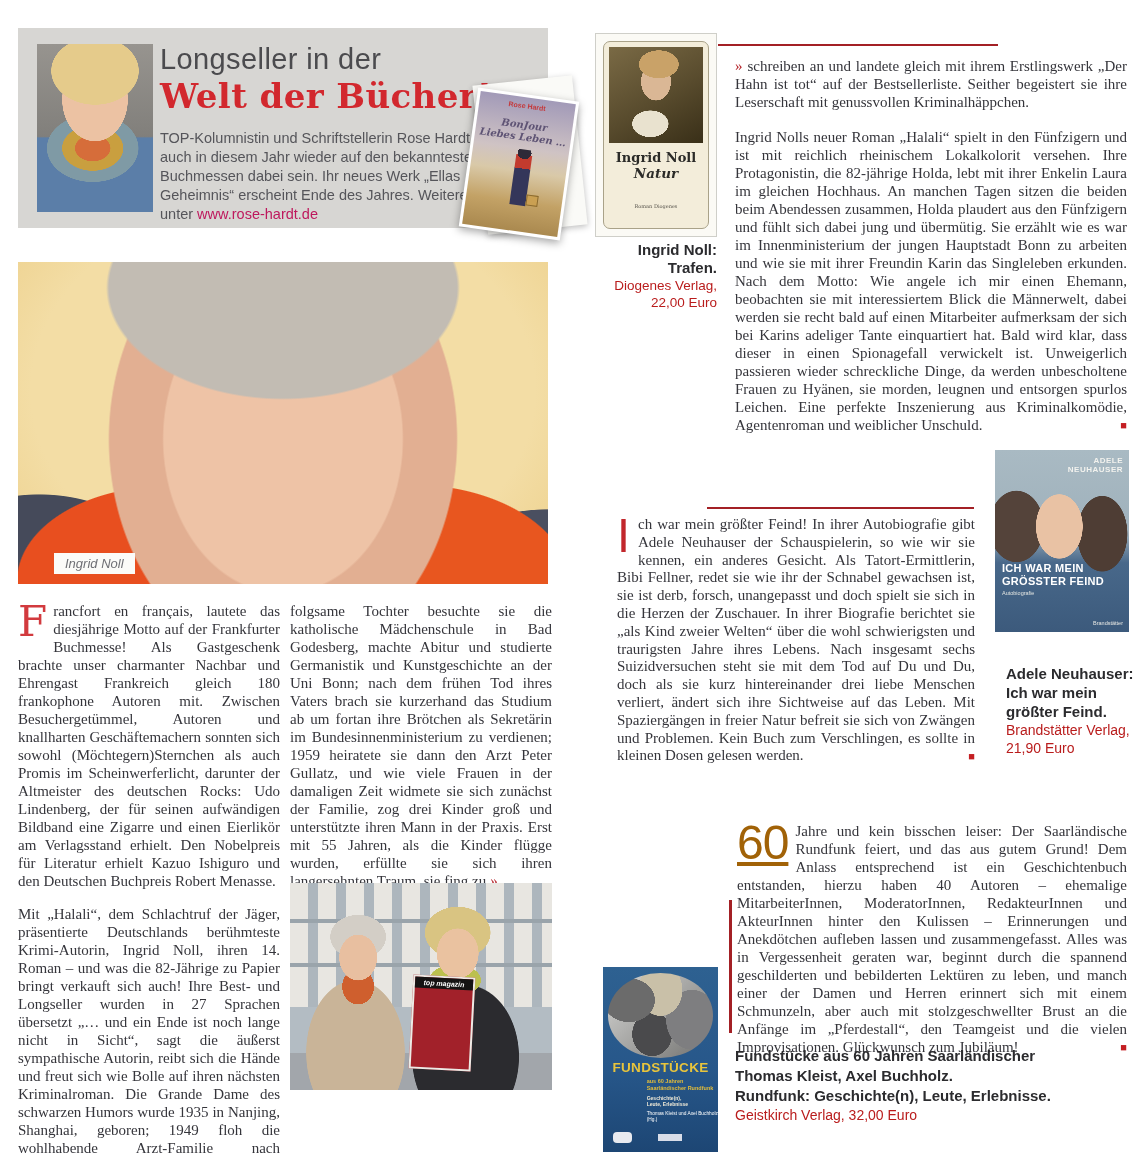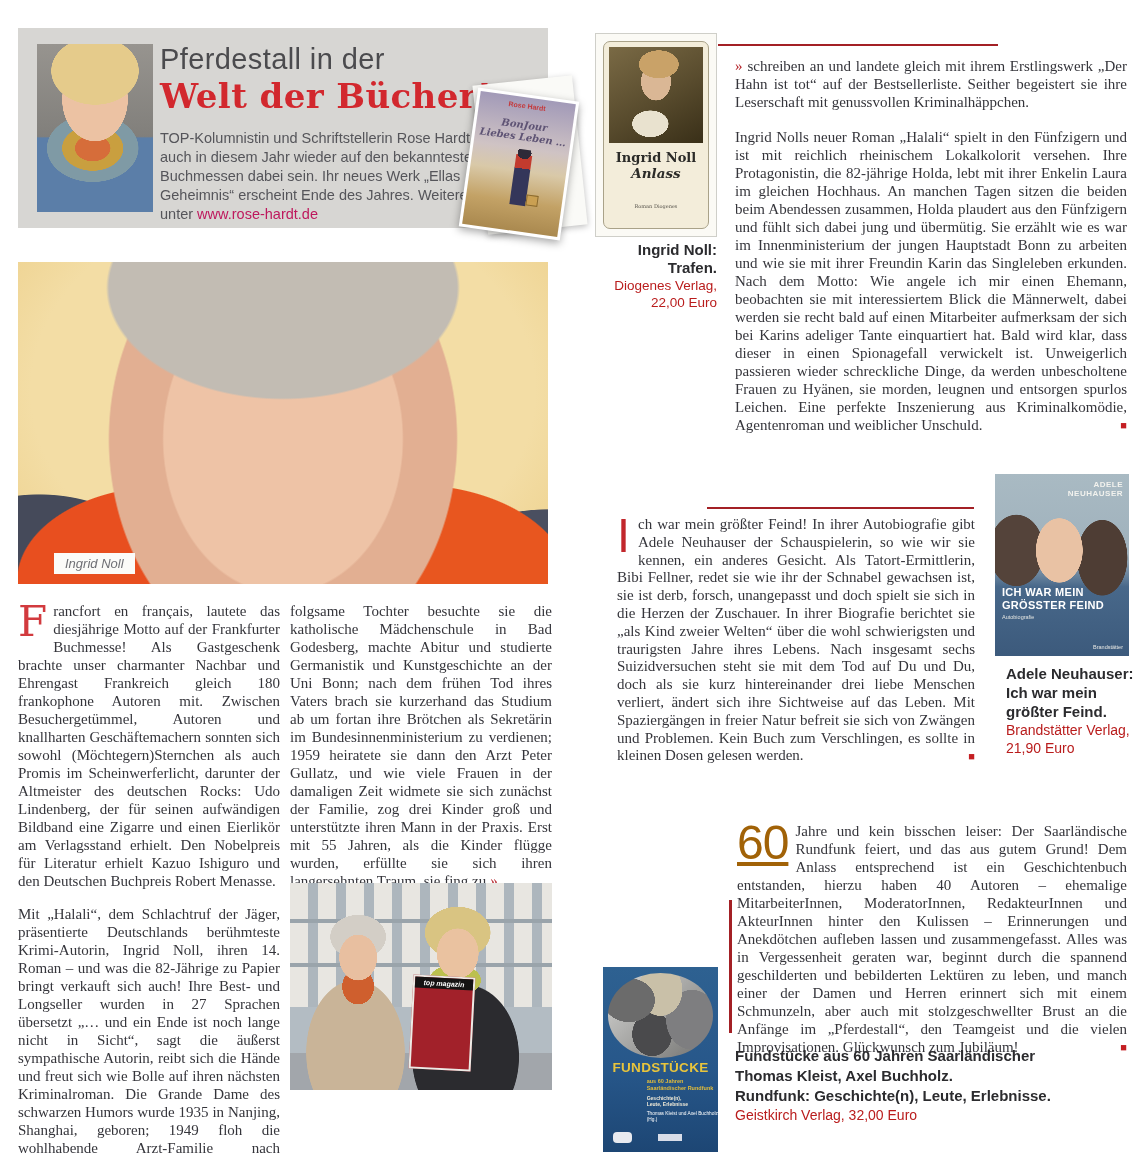--- a/index.html
+++ b/index.html
@@ -114,21 +114,21 @@
       radial-gradient(68px 100px at 25% 82%, #c9b498 0 72%, rgba(201,180,152,0) 73%);}
   .bm-mag{position:absolute;left:46%;top:45%;width:58px;height:90px;background:#a2212a;
     border:2px solid #eceae5;transform:rotate(3deg);}
   .bm-mag-head{display:block;background:#151313;color:#fff;text-align:center;
     font:italic 700 7px/11px "Liberation Sans",sans-serif;}
   .bm-caption{left:290px;top:1098px;width:280px;
     font:italic 400 13px/17px "Liberation Sans",sans-serif;color:#84858a;}
 
   
   .adele-text{left:617px;top:516px;width:358px;line-height:17.8px;}
-  .adele-cover{left:995px;top:474px;width:134px;height:182px;overflow:hidden;
+  .adele-cover{left:995px;top:450px;width:134px;height:182px;overflow:hidden;
     background:
       radial-gradient(40px 55px at 48% 42%, #e9c2a4 0 58%, rgba(233,194,164,0) 59%),
       radial-gradient(52px 68px at 16% 42%, #54433a 0 52%, rgba(0,0,0,0) 53%),
       radial-gradient(48px 72px at 80% 46%, #4e3d34 0 52%, rgba(0,0,0,0) 53%),
       linear-gradient(180deg,#a9bac3 0%,#9fb1bc 45%,#48688a 62%,#3c5a7c 100%);}
   .ac-author{position:absolute;top:6px;right:6px;text-align:right;
     font:700 8px/9px "Liberation Sans",sans-serif;color:#f2f2ee;letter-spacing:.5px;white-space:pre-line;}
   .ac-title{position:absolute;left:7px;top:112px;
     font:700 11px/12.5px "Liberation Sans",sans-serif;color:#fff;letter-spacing:.3px;}
   .ac-sub{position:absolute;left:7px;top:140px;font:400 5.5px/6px "Liberation Sans",sans-serif;color:#e3e5e2;}
@@ -160,21 +160,21 @@
   .sr-caption .cap-reg{font-size:14px;line-height:19px;}
 </style>
 </head>
 <body>
 
 <div class="page">
 
   <section class="abs header-box">
     <div class="abs rose-photo"></div>
     <div class="abs header-text">
-      <h1 class="ht1">Pferdestall in der</h1>
+      <h1 class="ht1">Longseller in der</h1>
       <h2 class="ht2">Welt der Bücher!</h2>
       <p class="intro"><span>TOP-Kolumnistin und Schriftstellerin Rose Hardt wird auch in diesem Jahr wieder auf den bekanntesten Buchmessen dabei sein. Ihr neues Werk „Ellas Geheimnis“ erscheint Ende des Jahres. Weitere Infos unter </span><a href="#">www.rose-hardt.de</a></p>
     </div>
   </section>
 
   <div class="abs bonjour">
     <div class="bj-backing"></div>
     <div class="bj-cover">
       <div class="bj-art">
         <div class="bj-author">Rose Hardt</div>
@@ -185,21 +185,21 @@
         <div class="bj-figure"></div>
         <div class="bj-case"></div>
       </div>
     </div>
   </div>
 
   <div class="abs halali-cover">
     <div class="hl-inner">
       <div class="hl-art"></div>
       <div class="hl-author">Ingrid Noll</div>
-      <div class="hl-title">Anlass</div>
+      <div class="hl-title">Natur</div>
       <div class="hl-imprint">Roman  Diogenes</div>
     </div>
   </div>
   <div class="abs halali-caption">
     <div class="cap-bold">Ingrid Noll:</div>
     <div class="cap-bold">Trafen.</div>
     <div class="cap-reg">Diogenes Verlag,</div>
     <div class="cap-reg">22,00 Euro</div>
   </div>
 

